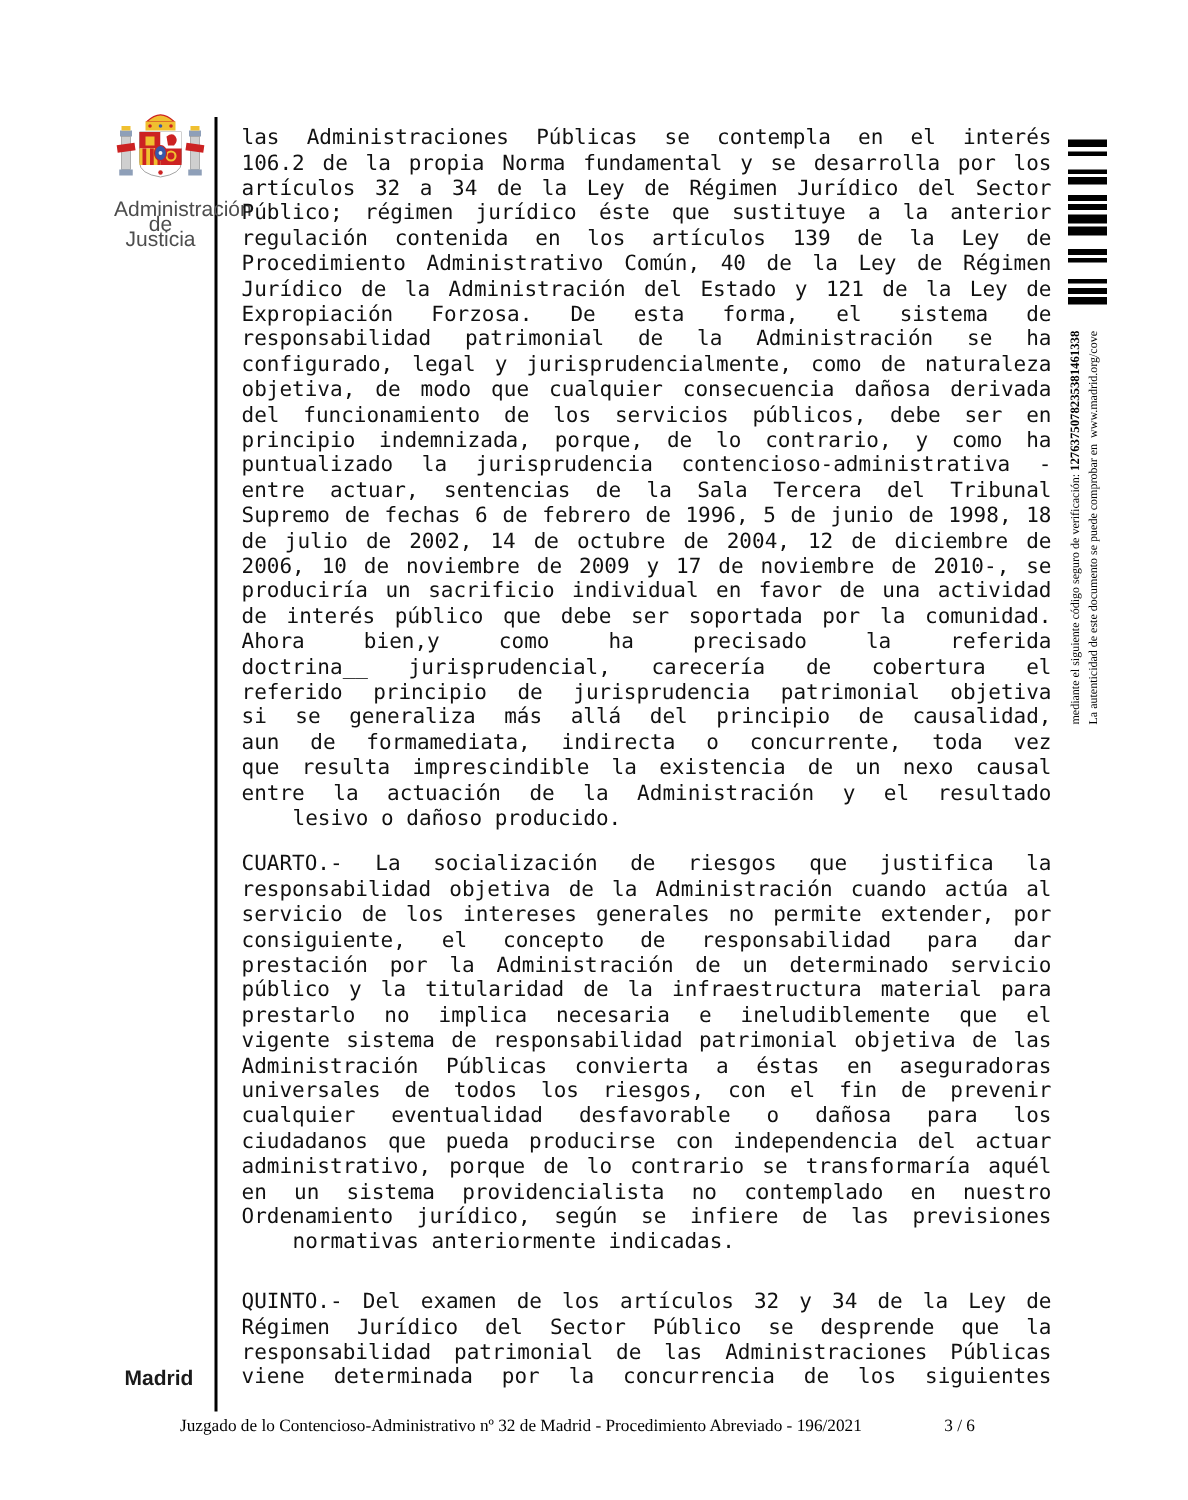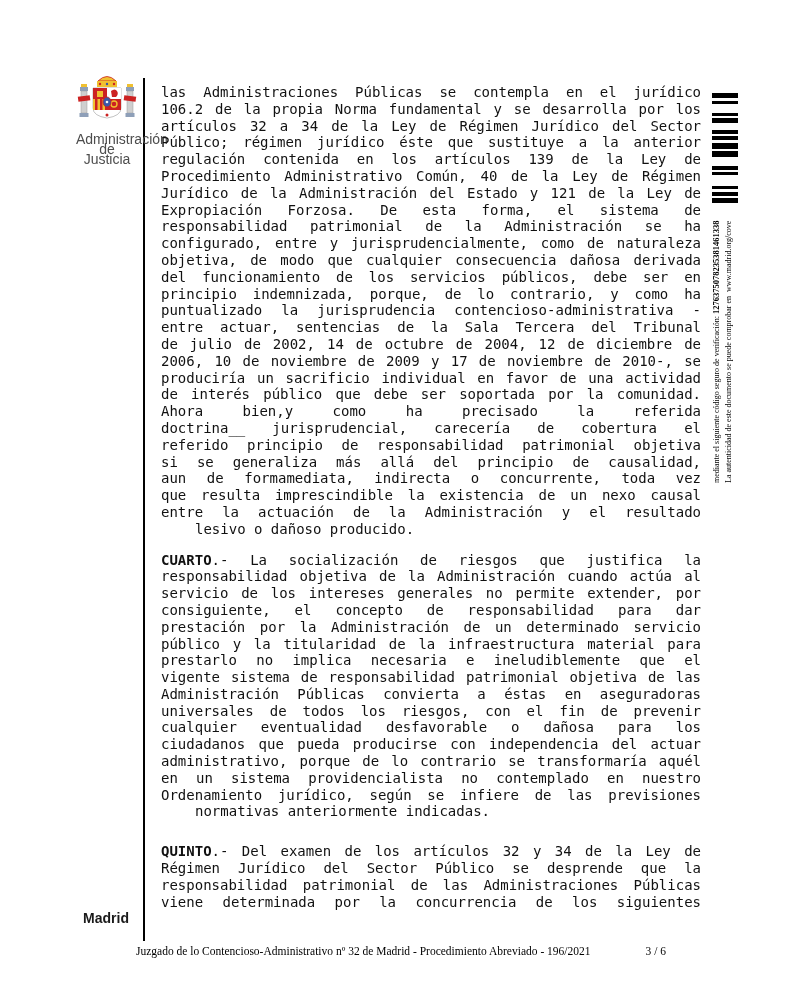--- a/index.html
+++ b/index.html
@@ -9,25 +9,25 @@
   .vrule{position:absolute;left:143px;top:78px;width:2px;height:863px;background:#000;}
   
   .crest-block{position:absolute;left:76px;top:72px;width:62px;text-align:center;}
   .crest-caption{margin-top:2px;font-family:"Liberation Sans",sans-serif;font-size:14px;
                  line-height:10px;color:#4d4d4d;}
   
   .body-text{position:absolute;left:161px;top:84px;width:540px;color:#111;}
   .tline{font-size:14px;line-height:16.8px;height:16.8px;text-align:justify;text-align-last:justify;
          overflow:hidden;white-space:normal;}
   .tline.endline{text-align-last:left;margin-left:34px;}
-  .tline b{font-weight:bold;}
+  .tline b{font-weight:normal;}
   .para.gap-cuarto{margin-top:14px;}
   .para.gap-quinto{margin-top:23px;}
   
-  .footer{position:absolute;left:136px;top:945px;width:530px;display:flex;justify-content:space-between;
+  .footer{position:absolute;left:120px;top:945px;width:530px;display:flex;justify-content:space-between;
           font-family:"Liberation Serif",serif;font-size:11.5px;color:#000;}
   
   .barcode{position:absolute;left:712px;top:93px;width:26px;}
   .barcode div{width:100%;}
   .vtext{position:absolute;font-family:"Liberation Serif",serif;font-size:8px;color:#000;
          width:282px;height:12px;transform-origin:0 100%;transform:rotate(-90deg);
          white-space:pre;overflow:visible;}
   .vtext b{font-size:8.5px;}
   .vtext1{left:727px;top:479px;}
   .vtext2{left:714px;top:479px;}
@@ -84,42 +84,43 @@
       <circle cx="31" cy="30" r="1.3" fill="#f5f5f5"></circle>
     </svg>
     <div class="crest-caption">
       <div>Administración</div>
       <div>de Justicia</div>
     </div>
   </div>
 
   <div class="body-text">
     <div class="para">
-        <div class="tline">las Administraciones Públicas se contempla en el jurídico</div>
+        <div class="tline">las Administraciones Públicas se contempla en el interés</div>
         <div class="tline">106.2 de la propia Norma fundamental y se desarrolla por los</div>
         <div class="tline">artículos 32 a 34 de la Ley de Régimen Jurídico del Sector</div>
         <div class="tline">Público; régimen jurídico éste que sustituye a la anterior</div>
         <div class="tline">regulación contenida en los artículos 139 de la Ley de</div>
         <div class="tline">Procedimiento Administrativo Común, 40 de la Ley de Régimen</div>
         <div class="tline">Jurídico de la Administración del Estado y 121 de la Ley de</div>
         <div class="tline">Expropiación Forzosa. De esta forma, el sistema de</div>
         <div class="tline">responsabilidad patrimonial de la Administración se ha</div>
-        <div class="tline">configurado, entre y jurisprudencialmente, como de naturaleza</div>
+        <div class="tline">configurado, legal y jurisprudencialmente, como de naturaleza</div>
         <div class="tline">objetiva, de modo que cualquier consecuencia dañosa derivada</div>
         <div class="tline">del funcionamiento de los servicios públicos, debe ser en</div>
         <div class="tline">principio indemnizada, porque, de lo contrario, y como ha</div>
         <div class="tline">puntualizado la jurisprudencia contencioso-administrativa -</div>
         <div class="tline">entre actuar, sentencias de la Sala Tercera del Tribunal</div>
+        <div class="tline">Supremo de fechas 6 de febrero de 1996, 5 de junio de 1998, 18</div>
         <div class="tline">de julio de 2002, 14 de octubre de 2004, 12 de diciembre de</div>
         <div class="tline">2006, 10 de noviembre de 2009 y 17 de noviembre de 2010-, se</div>
         <div class="tline">produciría un sacrificio individual en favor de una actividad</div>
         <div class="tline">de interés público que debe ser soportada por la comunidad.</div>
         <div class="tline">Ahora bien,y como ha precisado la referida</div>
         <div class="tline">doctrina__ jurisprudencial, carecería de cobertura el</div>
-        <div class="tline">referido principio de responsabilidad patrimonial objetiva</div>
+        <div class="tline">referido principio de jurisprudencia patrimonial objetiva</div>
         <div class="tline">si se generaliza más allá del principio de causalidad,</div>
         <div class="tline">aun de formamediata, indirecta o concurrente, toda vez</div>
         <div class="tline">que resulta imprescindible la existencia de un nexo causal</div>
         <div class="tline">entre la actuación de la Administración y el resultado</div>
         <div class="tline endline">lesivo o dañoso producido.</div>
       </div>
     <div class="para gap-cuarto">
         <div class="tline"><b>CUARTO</b>.- La socialización de riesgos que justifica la</div>
         <div class="tline">responsabilidad objetiva de la Administración cuando actúa al</div>
         <div class="tline">servicio de los intereses generales no permite extender, por</div>

